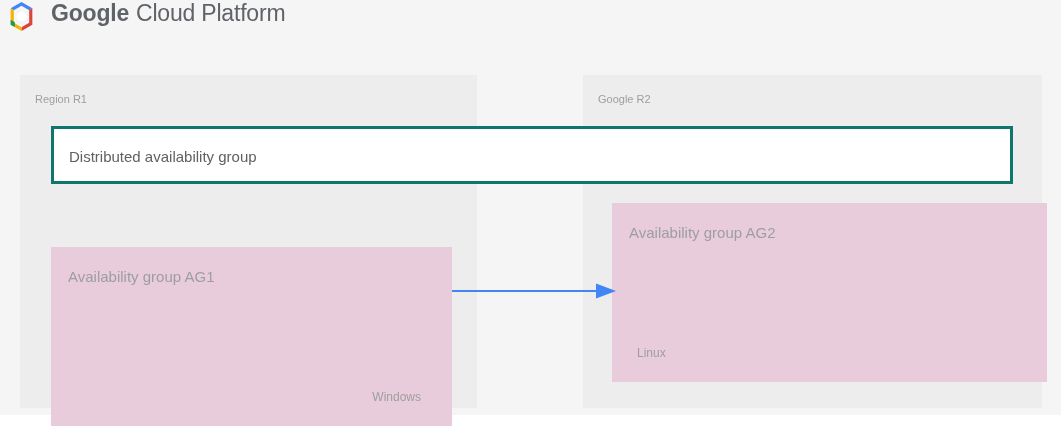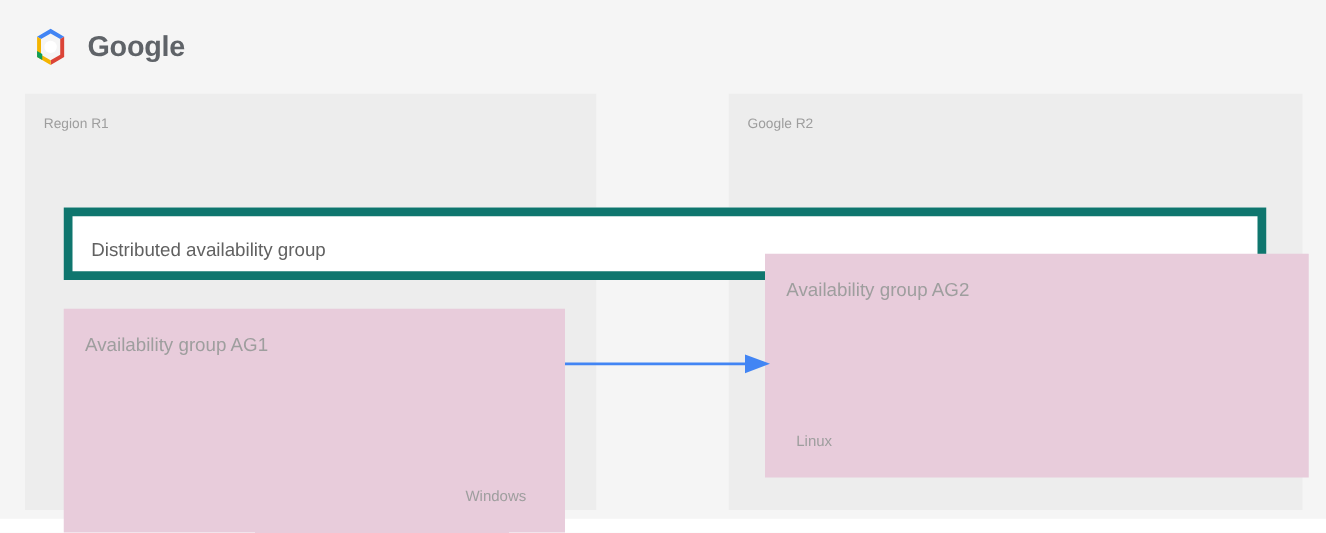--- a/index.html
+++ b/index.html
@@ -32,22 +32,22 @@
   }
 
   
   .header {
     position: absolute;
     left: 0;
     top: 0;
     width: 1061px;
     height: 75px;
     display: flex;
-    align-items: center;
-    padding-left: 24px;
+    align-items: flex-start;
+    padding-left: 5px;
     box-sizing: border-box;
   }
 
   .gcp-logo {
     width: 33px;
     height: 33px;
     flex: 0 0 auto;
     display: block;
   }
 
@@ -97,23 +97,22 @@
   }
 
   
   .dag-box {
     position: absolute;
     left: 51px;
     top: 126px;
     width: 962px;
     height: 58px;
     background: #ffffff;
-    border: 7px solid #0f766e;
+    border: 3px solid #0f766e;
     box-sizing: border-box;
-    margin-top: 40px;
   }
   .dag-label {
     position: absolute;
     left: 15px;
     top: 19px;
     font-size: 15px;
     color: #616161;
     white-space: nowrap;
   }
 
@@ -179,20 +178,21 @@
   <div class="header">
     <svg class="gcp-logo" viewBox="0 0 64 64">
       <path d="M32 4 L53 16.2 L53 16.2 L46.9 19.7 L32 11.1 L17.1 19.7 L11 16.2 Z" fill="#4285f4"></path>
       <path d="M53 16.2 L53 47.8 L32 60 L32 52.9 L46.9 44.3 L46.9 19.7 Z" fill="#db4437"></path>
       <path d="M11 16.2 L17.1 19.7 L17.1 44.3 L32 52.9 L32 60 L11 47.8 Z" fill="#f4b400"></path>
       <path d="M11 38.5 L11 47.8 L19 52.5 L19 43.1 Z" fill="#0f9d58"></path>
       <circle cx="32" cy="32" r="9.6" fill="#ffffff"></circle>
     </svg>
     <div class="brand-text">
       <span class="brand-strong">Google</span>
+      <span class="brand-rest">Cloud Platform</span>
     </div>
   </div>
 
   <div class="region-panel" id="region-r1">
     <div class="region-label">Region R1</div>
   </div>
 
   <div class="region-panel" id="region-r2">
     <div class="region-label">Google R2</div>
   </div>

